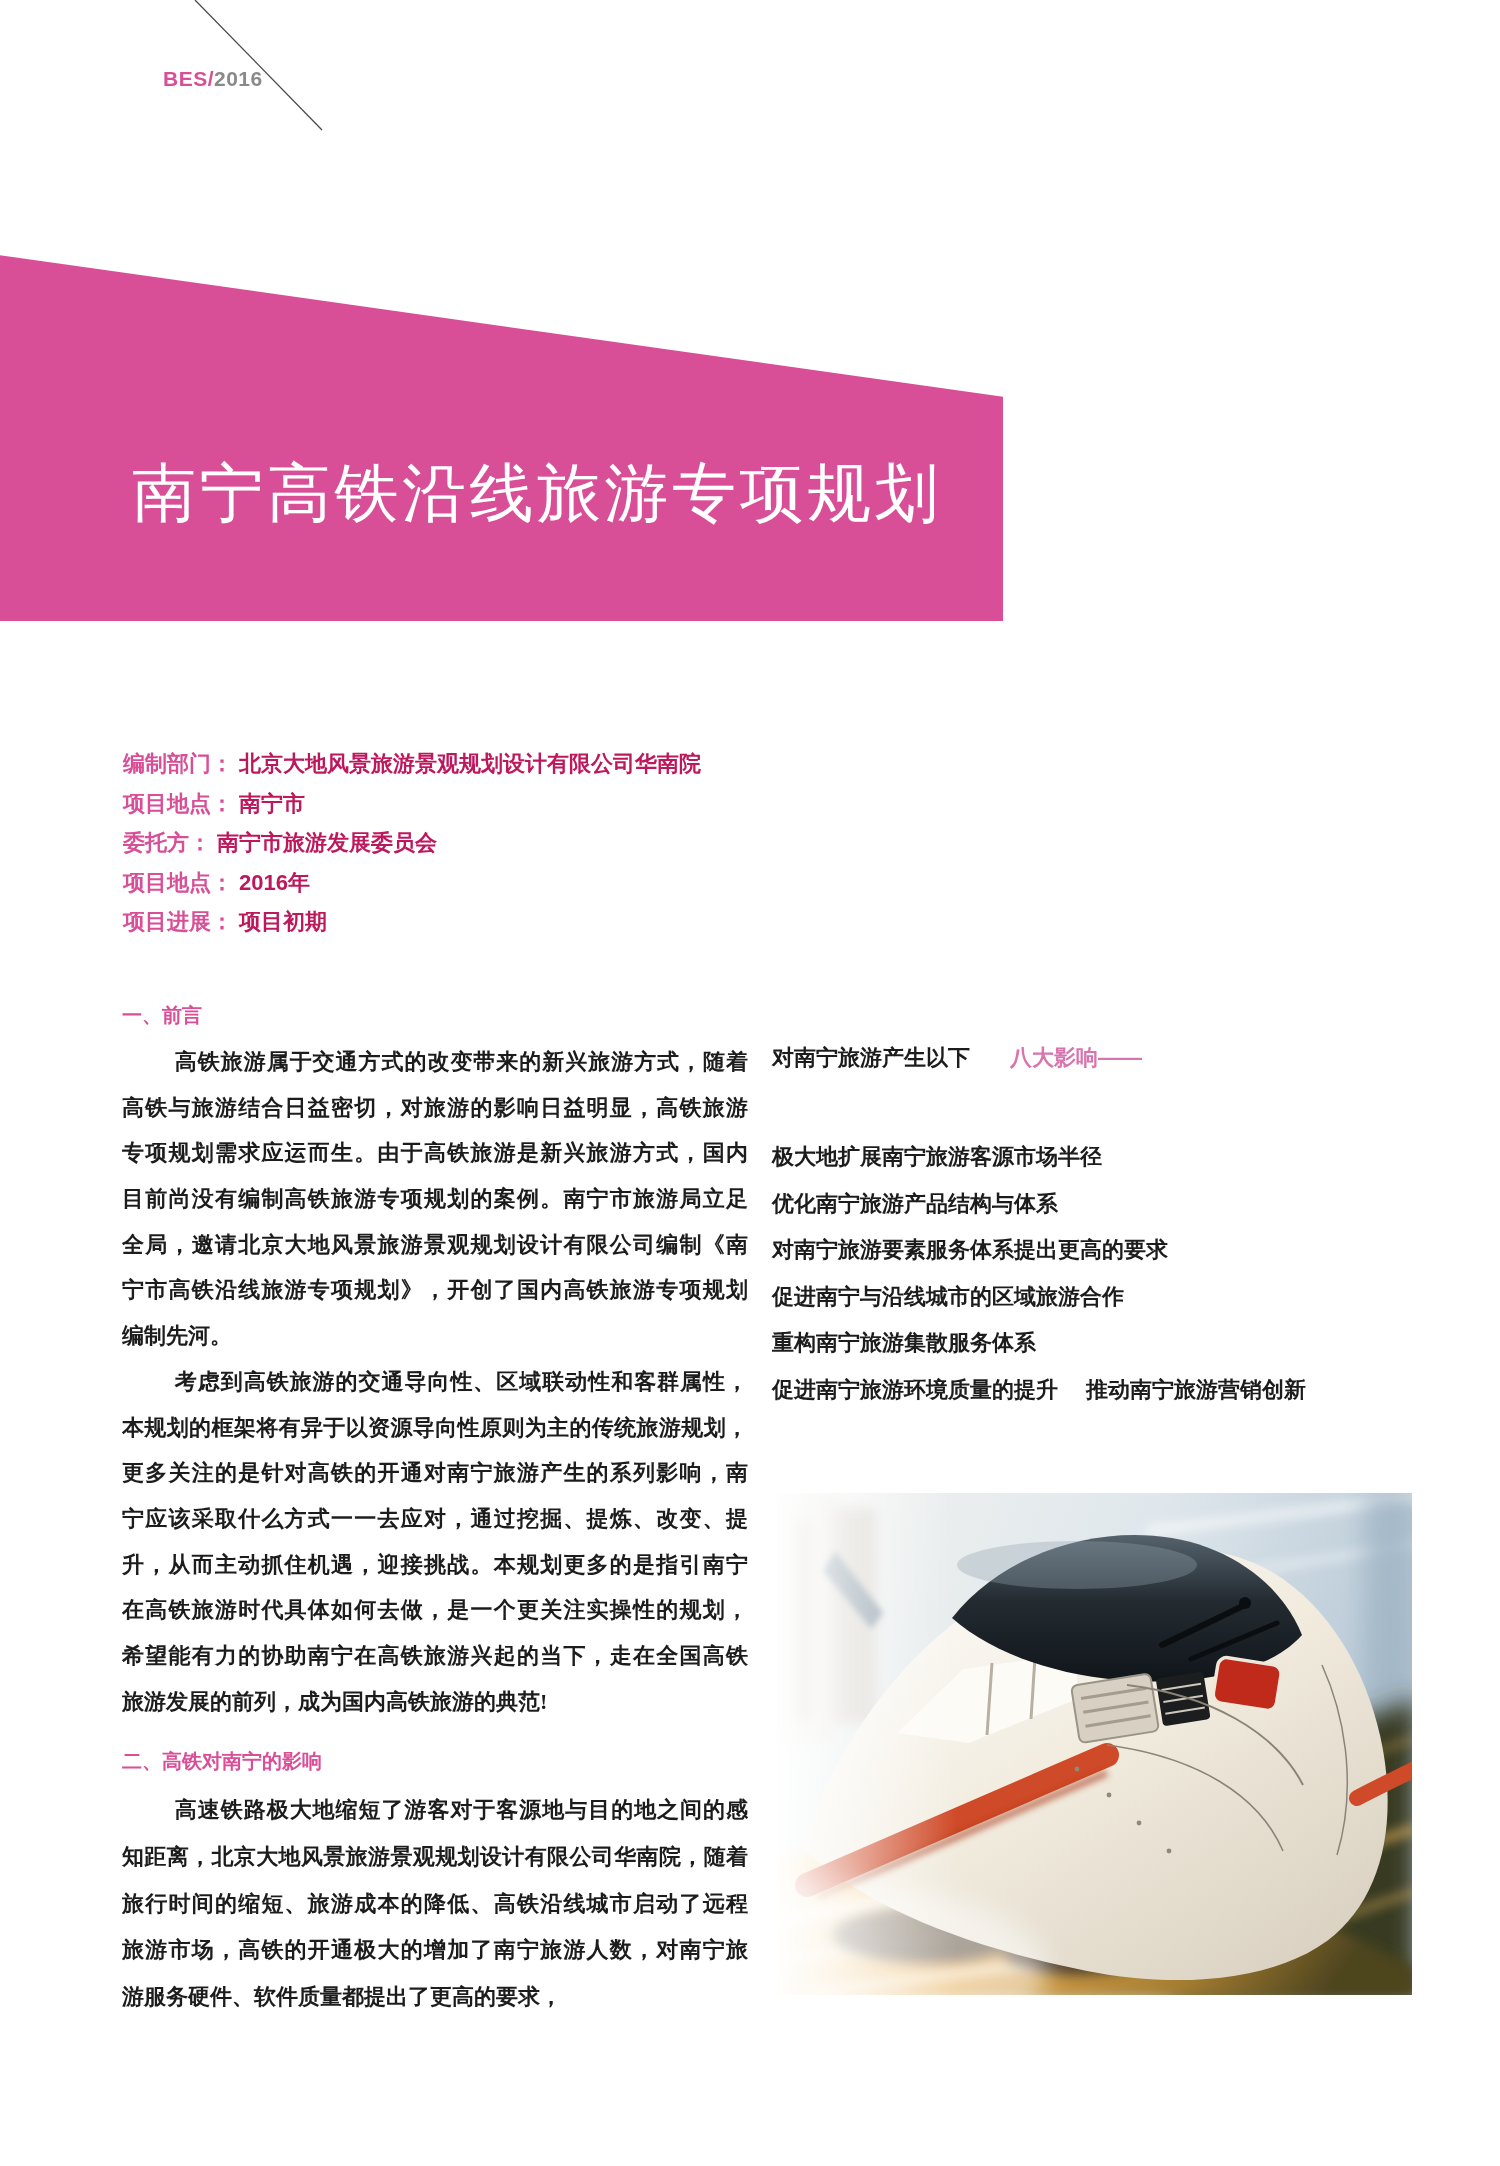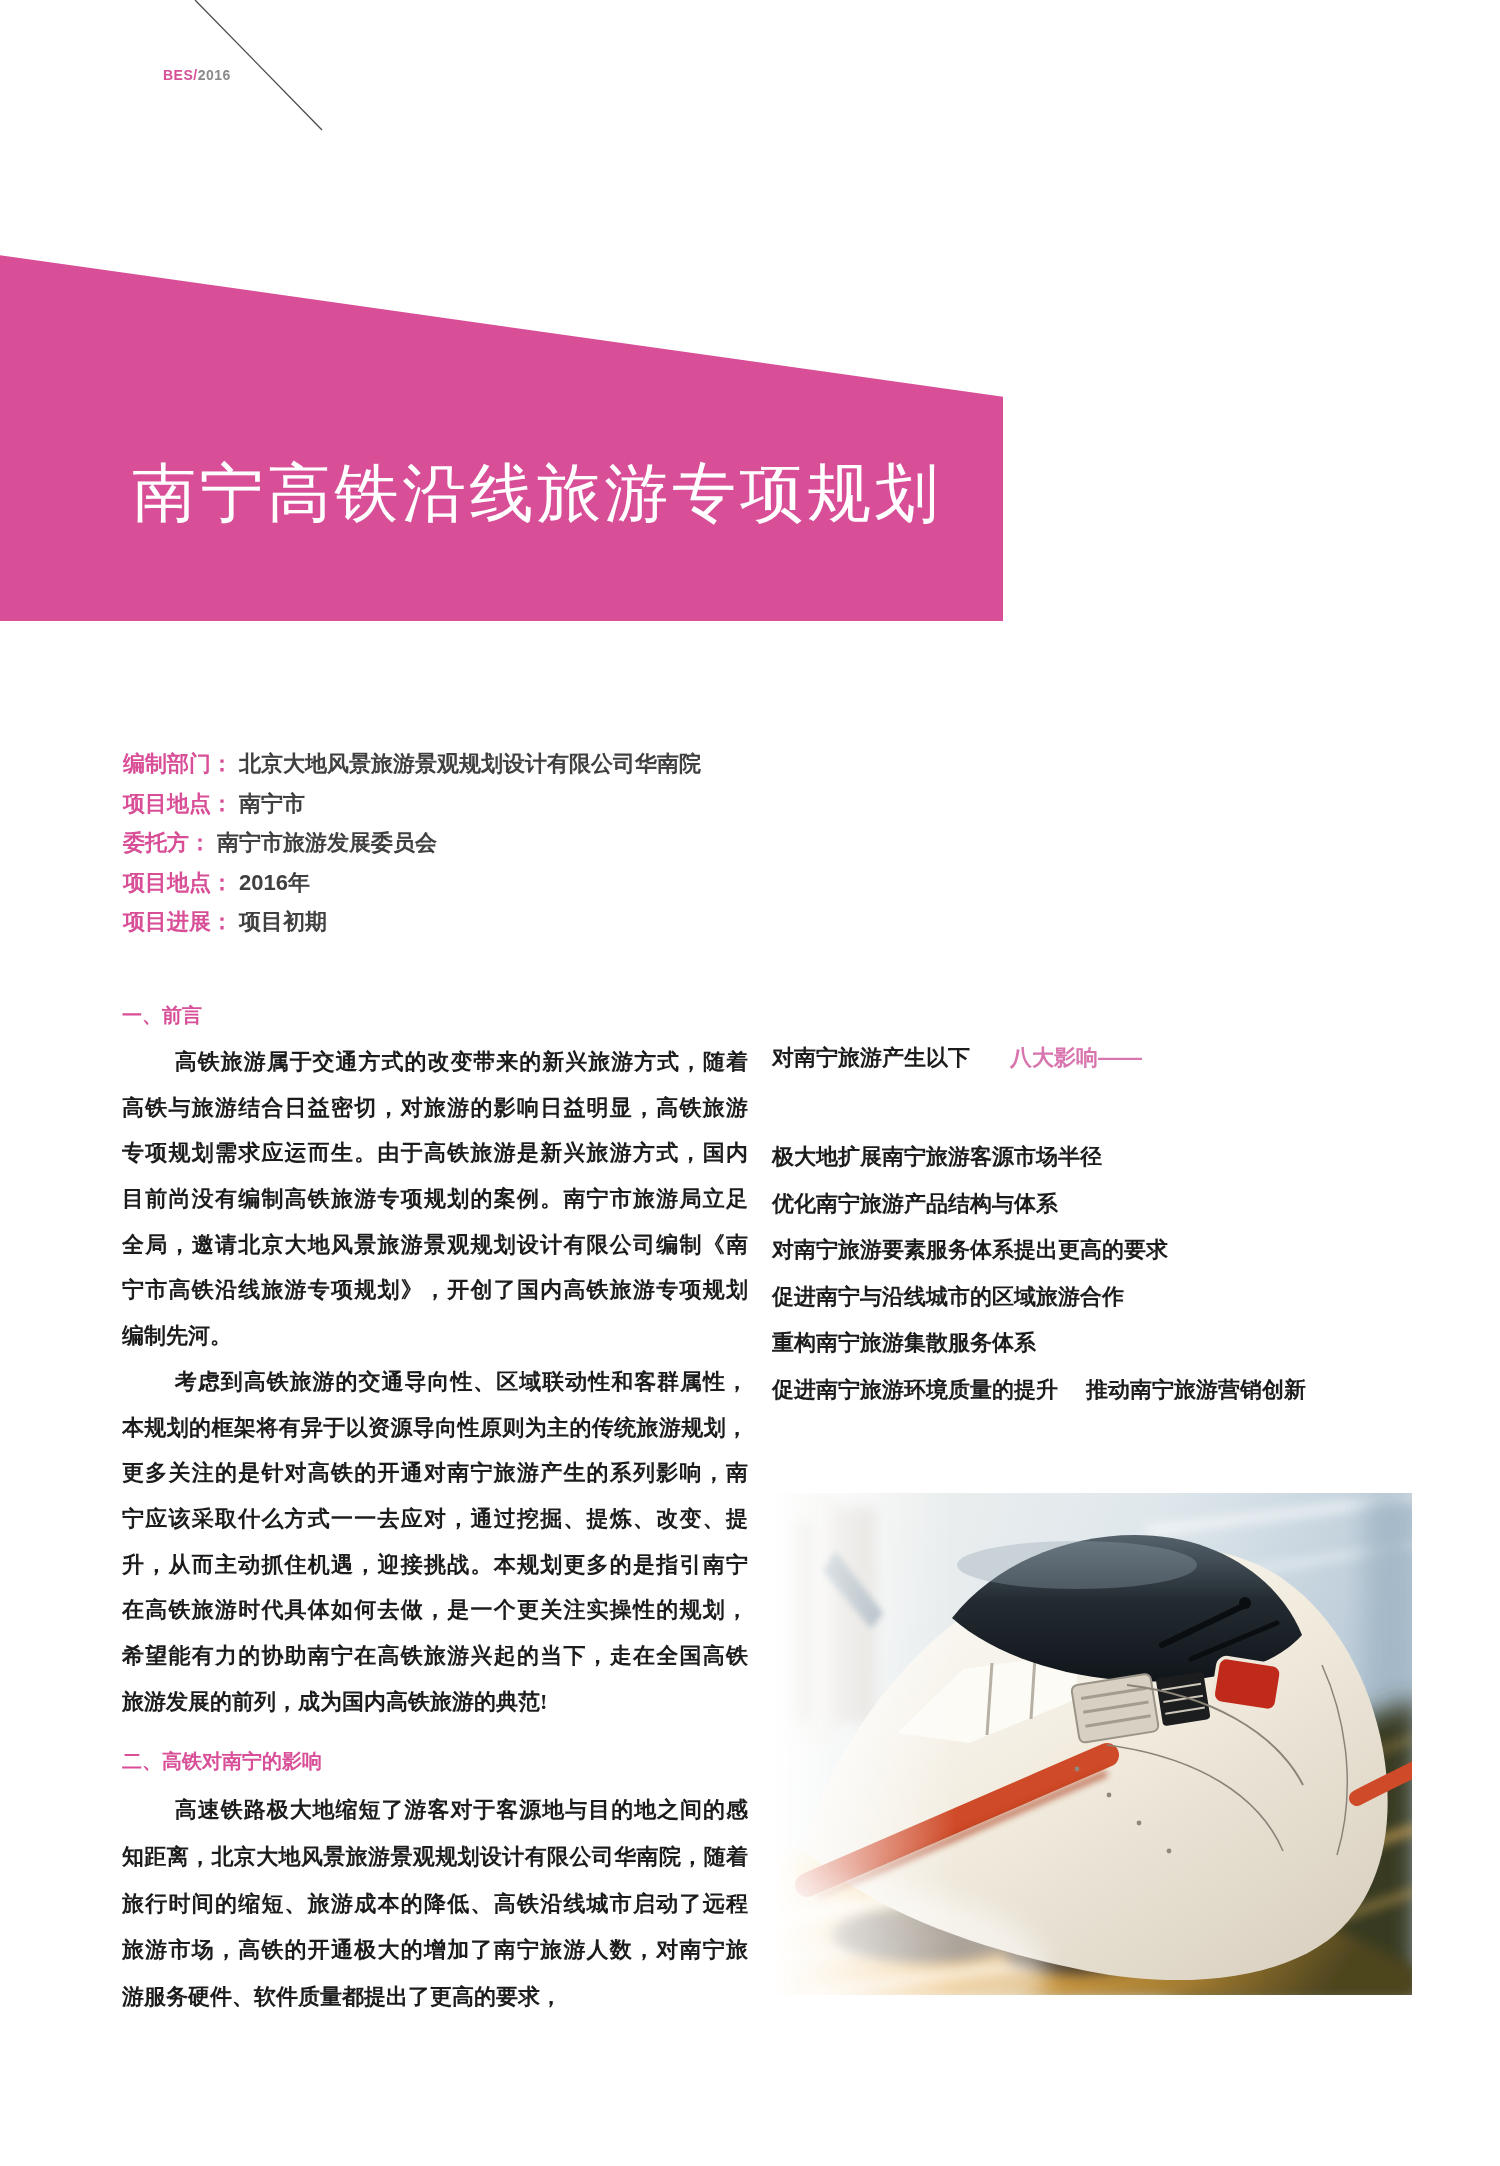--- a/index.html
+++ b/index.html
@@ -1,32 +1,32 @@
 <!DOCTYPE html>
 <html><head>
 <meta charset="utf-8">
 <style>
   html,body{margin:0;padding:0;background:#ffffff;}
   .page{position:relative;width:1500px;height:2166px;background:#ffffff;overflow:hidden;
         font-family:"Liberation Sans","DejaVu Sans",sans-serif;color:#1d1d1d;}
   
   .corner-line{position:absolute;left:0;top:0;}
-  .brand{position:absolute;left:163px;top:67px;font-size:14px;font-weight:bold;letter-spacing:.5px;}
+  .brand{position:absolute;left:163px;top:67px;font-size:21px;font-weight:bold;letter-spacing:.5px;}
   .brand .pfx{color:#d84f98;}
   .brand .yr{color:#8a8a8a;}
   
   .banner{position:absolute;left:0;top:0;width:1003px;height:621px;background:#d84f98;
           clip-path:polygon(0 41.1%,100% 63.9%,100% 100%,0 100%);}
   .banner-title{position:absolute;left:132px;top:450px;font-size:64px;font-weight:500;color:#ffffff;
           letter-spacing:3.5px;white-space:nowrap;}
   
   .meta{position:absolute;left:123px;top:744px;font-size:22px;font-weight:bold;}
   .meta .row{height:39.5px;line-height:39.5px;white-space:nowrap;}
   .meta .lab{color:#d84f98;}
-  .meta .val{color:#404040;margin-left:6px;}
+  .meta .val{color:#be185d;margin-left:6px;}
   
   .sec-h{position:absolute;left:122px;font-size:20px;line-height:36px;font-weight:bold;color:#d84f98;white-space:nowrap;}
   
   .body-block{position:absolute;left:122px;width:626px;font-size:22px;font-weight:600;color:#1c1c1c;}
   .body-block .bl{text-align:justify;text-align-last:justify;overflow:hidden;}
   .s1 .bl{height:45.7px;line-height:45.7px;font-family:Liberation Serif, serif;}
   .s2 .bl{height:46.8px;line-height:46.8px;}
   .body-block .bl.ind{text-indent:2.4em;}
   .body-block .bl.end{text-align-last:left;}
   

